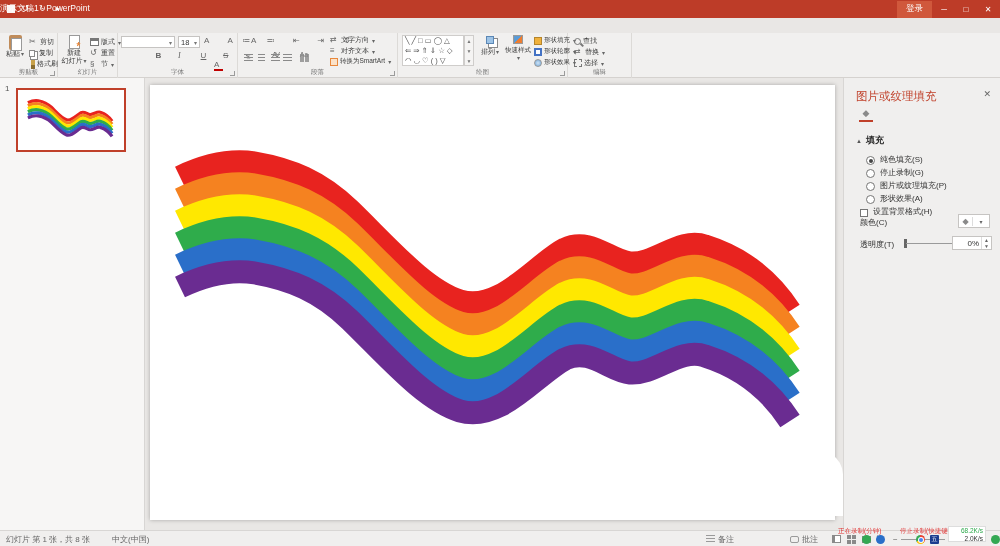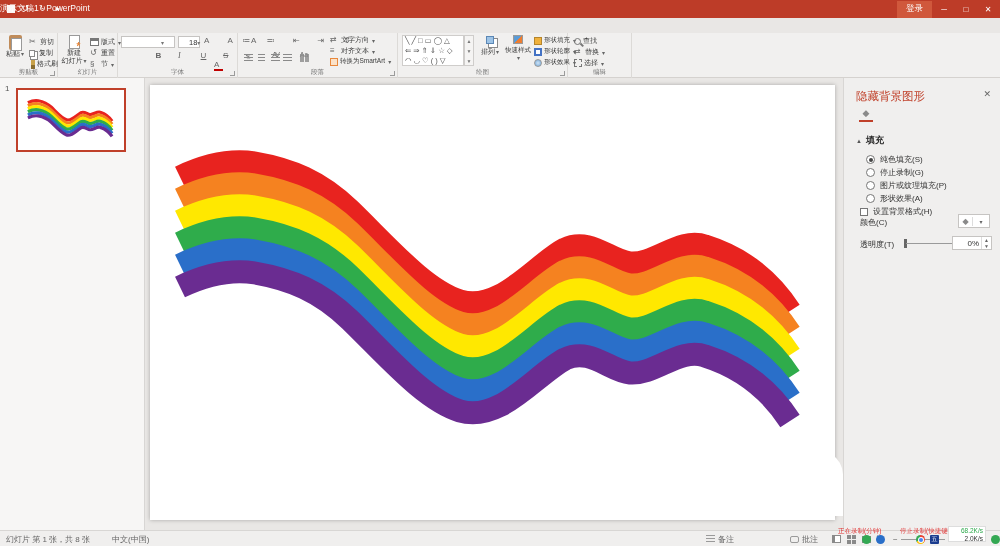--- a/index.html
+++ b/index.html
@@ -24,21 +24,21 @@
   .bulb{width:7px;height:7px;border-radius:50%;background:#F7CE51;display:inline-block}
 
   
   .ribbon{position:absolute;top:33px;left:0;right:0;height:45px;background:#F1F0EF;border-bottom:1px solid #D5D2CF;z-index:28}
   .rgroup{position:absolute;top:0;height:45px;border-right:1px solid #DCDAD7}
   .glabel{position:absolute;bottom:1px;left:0;right:0;text-align:center;font-size:6.5px;color:#777}
   .launcher{position:absolute;right:2px;bottom:2px;width:5px;height:5px;border-right:1px solid #9a9a9a;border-bottom:1px solid #9a9a9a}
   .bigbtn{position:absolute;top:2px;text-align:center;font-size:7px;color:#3d3d3d;line-height:8px}
   .sbtn{position:absolute;display:flex;align-items:center;gap:2px;font-size:7px;color:#3d3d3d;white-space:nowrap}
   .dd::after{content:"▾";font-size:6px;color:#666;margin-left:1px}
-  .combo{position:absolute;height:12px;border:1px solid #C6C4C2;background:#fff;font-size:7.5px;display:flex;align-items:center;justify-content:space-between;padding:0 10px;color:#333}
+  .combo{position:absolute;height:12px;border:1px solid #C6C4C2;background:#fff;font-size:7.5px;display:flex;align-items:center;justify-content:space-between;padding:0 2px;color:#333}
   .combo .ca{font-size:6px;color:#777}
   .fbtn{position:absolute;font-size:8px;color:#3d3d3d;width:11px;text-align:center}
   .gallery{position:absolute;left:4px;top:2px;width:62px;height:31px;background:#fff;border:1px solid #CFCDCB;font-size:7.5px;color:#555;line-height:10px;padding-left:2px;letter-spacing:2px;overflow:hidden}
   .gscroll{position:absolute;left:66px;top:2px;width:10px;height:31px;border:1px solid #CFCDCB;background:#F5F4F3;font-size:5px;color:#777;text-align:center;line-height:10px}
 
   
   .mi{display:inline-block;width:9px;height:9px;position:relative;flex:none}
   .gi::after{position:absolute;left:0;top:-1px;font-size:8px;color:#666}
   .i-save{width:8px;height:8px;background:#fff;border:1px solid #fff;opacity:.95}
   .i-undo::after{content:"↺"} .i-redo::after{content:"↻"} .i-play::after{content:"▸"}
@@ -86,21 +86,21 @@
   .blob{position:absolute;left:740px;top:444px;width:103px;height:72px;background:#fff;border-radius:75% 55% 0 45%;z-index:12}
 
   
   .taskpane{position:absolute;top:78px;right:0;width:157px;bottom:16px;background:#F0EFEE;border-left:1px solid #D8D6D4;z-index:10}
   .tp-title{position:absolute;left:12px;top:11px;font-size:11.5px;color:#C0402A}
   .tp-close{position:absolute;right:9px;top:11px;font-size:9px;color:#666}
   .tp-bucket{position:absolute;left:15px;top:30px;width:14px;height:14px;border-bottom:2px solid #C0402A;text-align:center}
   .tp-bucket::after{content:"◆";color:#8a8a8a;font-size:9px;line-height:11px}
   .tp-sec{position:absolute;left:12px;top:56px;font-size:9px;color:#262626;font-weight:bold;display:flex;align-items:center;gap:4px}
   .tp-sec .tri{font-size:6px;color:#555}
-  .opt{position:absolute;left:22px;display:flex;align-items:center;gap:5px;font-size:8px;color:#333}
+  .opt{position:absolute;left:22px;display:flex;align-items:flex-end;gap:5px;font-size:8px;color:#333}
   .radio{width:9px;height:9px;border:1px solid #767676;border-radius:50%;background:#fff;flex:none;display:flex;align-items:center;justify-content:center}
   .radio.sel::after{content:"";width:4px;height:4px;border-radius:50%;background:#444}
   .cbox{width:8px;height:8px;border:1px solid #767676;background:#fff;flex:none}
   .tp-row-label{position:absolute;left:16px;font-size:8px;color:#333}
   .color-btn{position:absolute;right:10px;top:136px;width:32px;height:14px;border:1px solid #C6C4C2;background:#fff;display:flex;align-items:center}
   .color-btn .cb-chip{width:14px;text-align:center;color:#8a8a8a;font-size:8px;border-right:1px solid #ddd}
   .color-btn .cb-dd{flex:1;text-align:center;font-size:6px;color:#666}
   .sliderline{position:absolute;left:62px;top:165px;width:46px;height:1px;background:#9a9a9a}
   .sliderthumb{position:absolute;left:60px;top:161px;width:3px;height:9px;background:#666}
   .spin{position:absolute;right:8px;top:158px;width:40px;height:14px;border:1px solid #C6C4C2;background:#fff;display:flex;align-items:center}
@@ -331,21 +331,21 @@
         <path d="M 30 92 C 55 80 80 74 105 78 C 140 84 170 96 200 125 C 240 164 275 205 310 216 C 350 228 385 180 415 164 C 440 152 460 176 480 178 C 505 180 530 152 555 161 C 590 172 618 192 640 226" fill="none" stroke="#F58220" stroke-width="23" transform="translate(0 22)"></path>
         <path d="M 30 92 C 55 80 80 74 105 78 C 140 84 170 96 200 125 C 240 164 275 205 310 216 C 350 228 385 180 415 164 C 440 152 460 176 480 178 C 505 180 530 152 555 161 C 590 172 618 192 640 226" fill="none" stroke="#FFE800" stroke-width="23" transform="translate(0 44)"></path>
         <path d="M 30 92 C 55 80 80 74 105 78 C 140 84 170 96 200 125 C 240 164 275 205 310 216 C 350 228 385 180 415 164 C 440 152 460 176 480 178 C 505 180 530 152 555 161 C 590 172 618 192 640 226" fill="none" stroke="#2FAC4B" stroke-width="23" transform="translate(0 66)"></path>
         <path d="M 30 92 C 55 80 80 74 105 78 C 140 84 170 96 200 125 C 240 164 275 205 310 216 C 350 228 385 180 415 164 C 440 152 460 176 480 178 C 505 180 530 152 555 161 C 590 172 618 192 640 226" fill="none" stroke="#2A6FC9" stroke-width="23" transform="translate(0 88)"></path>
         <path d="M 30 92 C 55 80 80 74 105 78 C 140 84 170 96 200 125 C 240 164 275 205 310 216 C 350 228 385 180 415 164 C 440 152 460 176 480 178 C 505 180 530 152 555 161 C 590 172 618 192 640 226" fill="none" stroke="#6A2C91" stroke-width="23" transform="translate(0 110)"></path>
       </svg>
   </div>
   <div class="blob"></div>
 
   <div class="taskpane">
-    <div class="tp-title">隐藏背景图形</div>
+    <div class="tp-title">图片或纹理填充</div>
     <div class="tp-close">✕</div>
     <div class="tp-bucket"></div>
     <div class="tp-sec">
       <span class="tri">▲</span>
       <span>填充</span>
     </div>
     <div class="opt" style="top:76px">
       <span class="radio sel"></span>
       <span>纯色填充(S)</span>
     </div>

